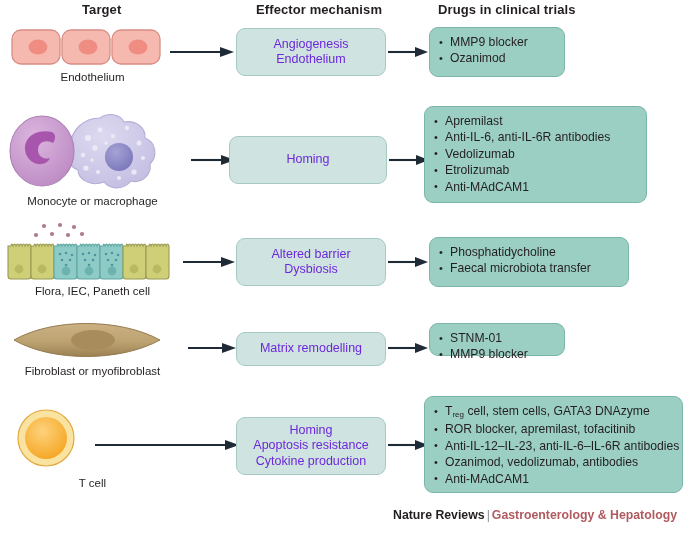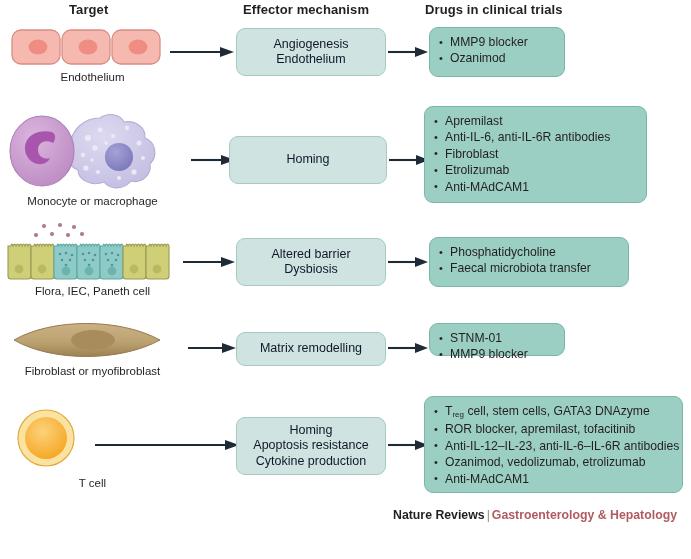--- a/index.html
+++ b/index.html
@@ -19,20 +19,21 @@
   }
 
   
   .col-header {
     position: absolute;
     font-size: 13px;
     font-weight: bold;
     color: #231f20;
     letter-spacing: 0.1px;
     white-space: nowrap;
+    margin-left: 13px;
   }
   #hdr-target   { left: 69px;  top: 2px; }
   #hdr-effector { left: 243px; top: 2px; }
   #hdr-drugs    { left: 425px; top: 2px; }
 
   
   .row { position: absolute; left: 0; width: 691px; }
   #row-1 { top: 22px;  height: 66px; }
   #row-2 { top: 106px; height: 110px; }
   #row-3 { top: 222px; height: 80px; }
@@ -68,21 +69,21 @@
     position: absolute;
     background: #cfe4e1;
     border: 1px solid #a7c9c4;
     border-radius: 9px;
     display: flex;
     flex-direction: column;
     align-items: center;
     justify-content: center;
     font-size: 12.5px;
     line-height: 15.5px;
-    color: #0f172a;
+    color: #6d28d9;
     text-align: center;
     padding: 4px 8px;
   }
   .effector-box .ln { display: block; white-space: nowrap; }
 
   .drug-box {
     position: absolute;
     background: #9ccfc3;
     border: 1px solid #79b6a9;
     border-radius: 9px;
@@ -237,21 +238,21 @@
 
     <svg class="arrow" style="left:388px; top:46px;" width="42" height="16" viewBox="0 0 42 16">
       <line x1="1" y1="8" x2="30" y2="8" stroke="#1f2a37" stroke-width="2.1"></line>
       <polygon points="28,3 41,8 28,13" fill="#1f2a37"></polygon>
     </svg>
 
     <div class="drug-box" style="left:424px; top:0px; width:223px; height:97px;">
       <ul>
         <li>Apremilast</li>
         <li>Anti-IL-6, anti-IL-6R antibodies</li>
-        <li>Fibroblast</li>
+        <li>Vedolizumab</li>
         <li>Etrolizumab</li>
         <li>Anti-MAdCAM1</li>
       </ul>
     </div>
   </div>
 
   <div class="row" id="row-3">
 
     <div class="target-cell">
       <svg class="target-art" width="185" height="62" viewBox="0 0 185 62">
@@ -421,21 +422,21 @@
     <svg class="arrow" style="left:387px; top:41px;" width="42" height="16" viewBox="0 0 42 16">
       <line x1="1" y1="8" x2="30" y2="8" stroke="#1f2a37" stroke-width="2.1"></line>
       <polygon points="28,3 41,8 28,13" fill="#1f2a37"></polygon>
     </svg>
 
     <div class="drug-box" style="left:424px; top:0px; width:259px; height:97px;">
       <ul>
         <li><span>T</span><sub>reg</sub><span> cell, stem cells, GATA3 DNAzyme</span></li>
         <li>ROR blocker, apremilast, tofacitinib</li>
         <li>Anti-IL-12–IL-23, anti-IL-6–IL-6R antibodies</li>
-        <li>Ozanimod, vedolizumab, etrolizumab</li>
+        <li>Ozanimod, vedolizumab, antibodies</li>
         <li>Anti-MAdCAM1</li>
       </ul>
     </div>
   </div>
 
   <div id="footer">
     <span class="nr">Nature Reviews</span><span class="sep">|</span><span class="jt">Gastroenterology &amp; Hepatology</span>
   </div>
 
 </div>

